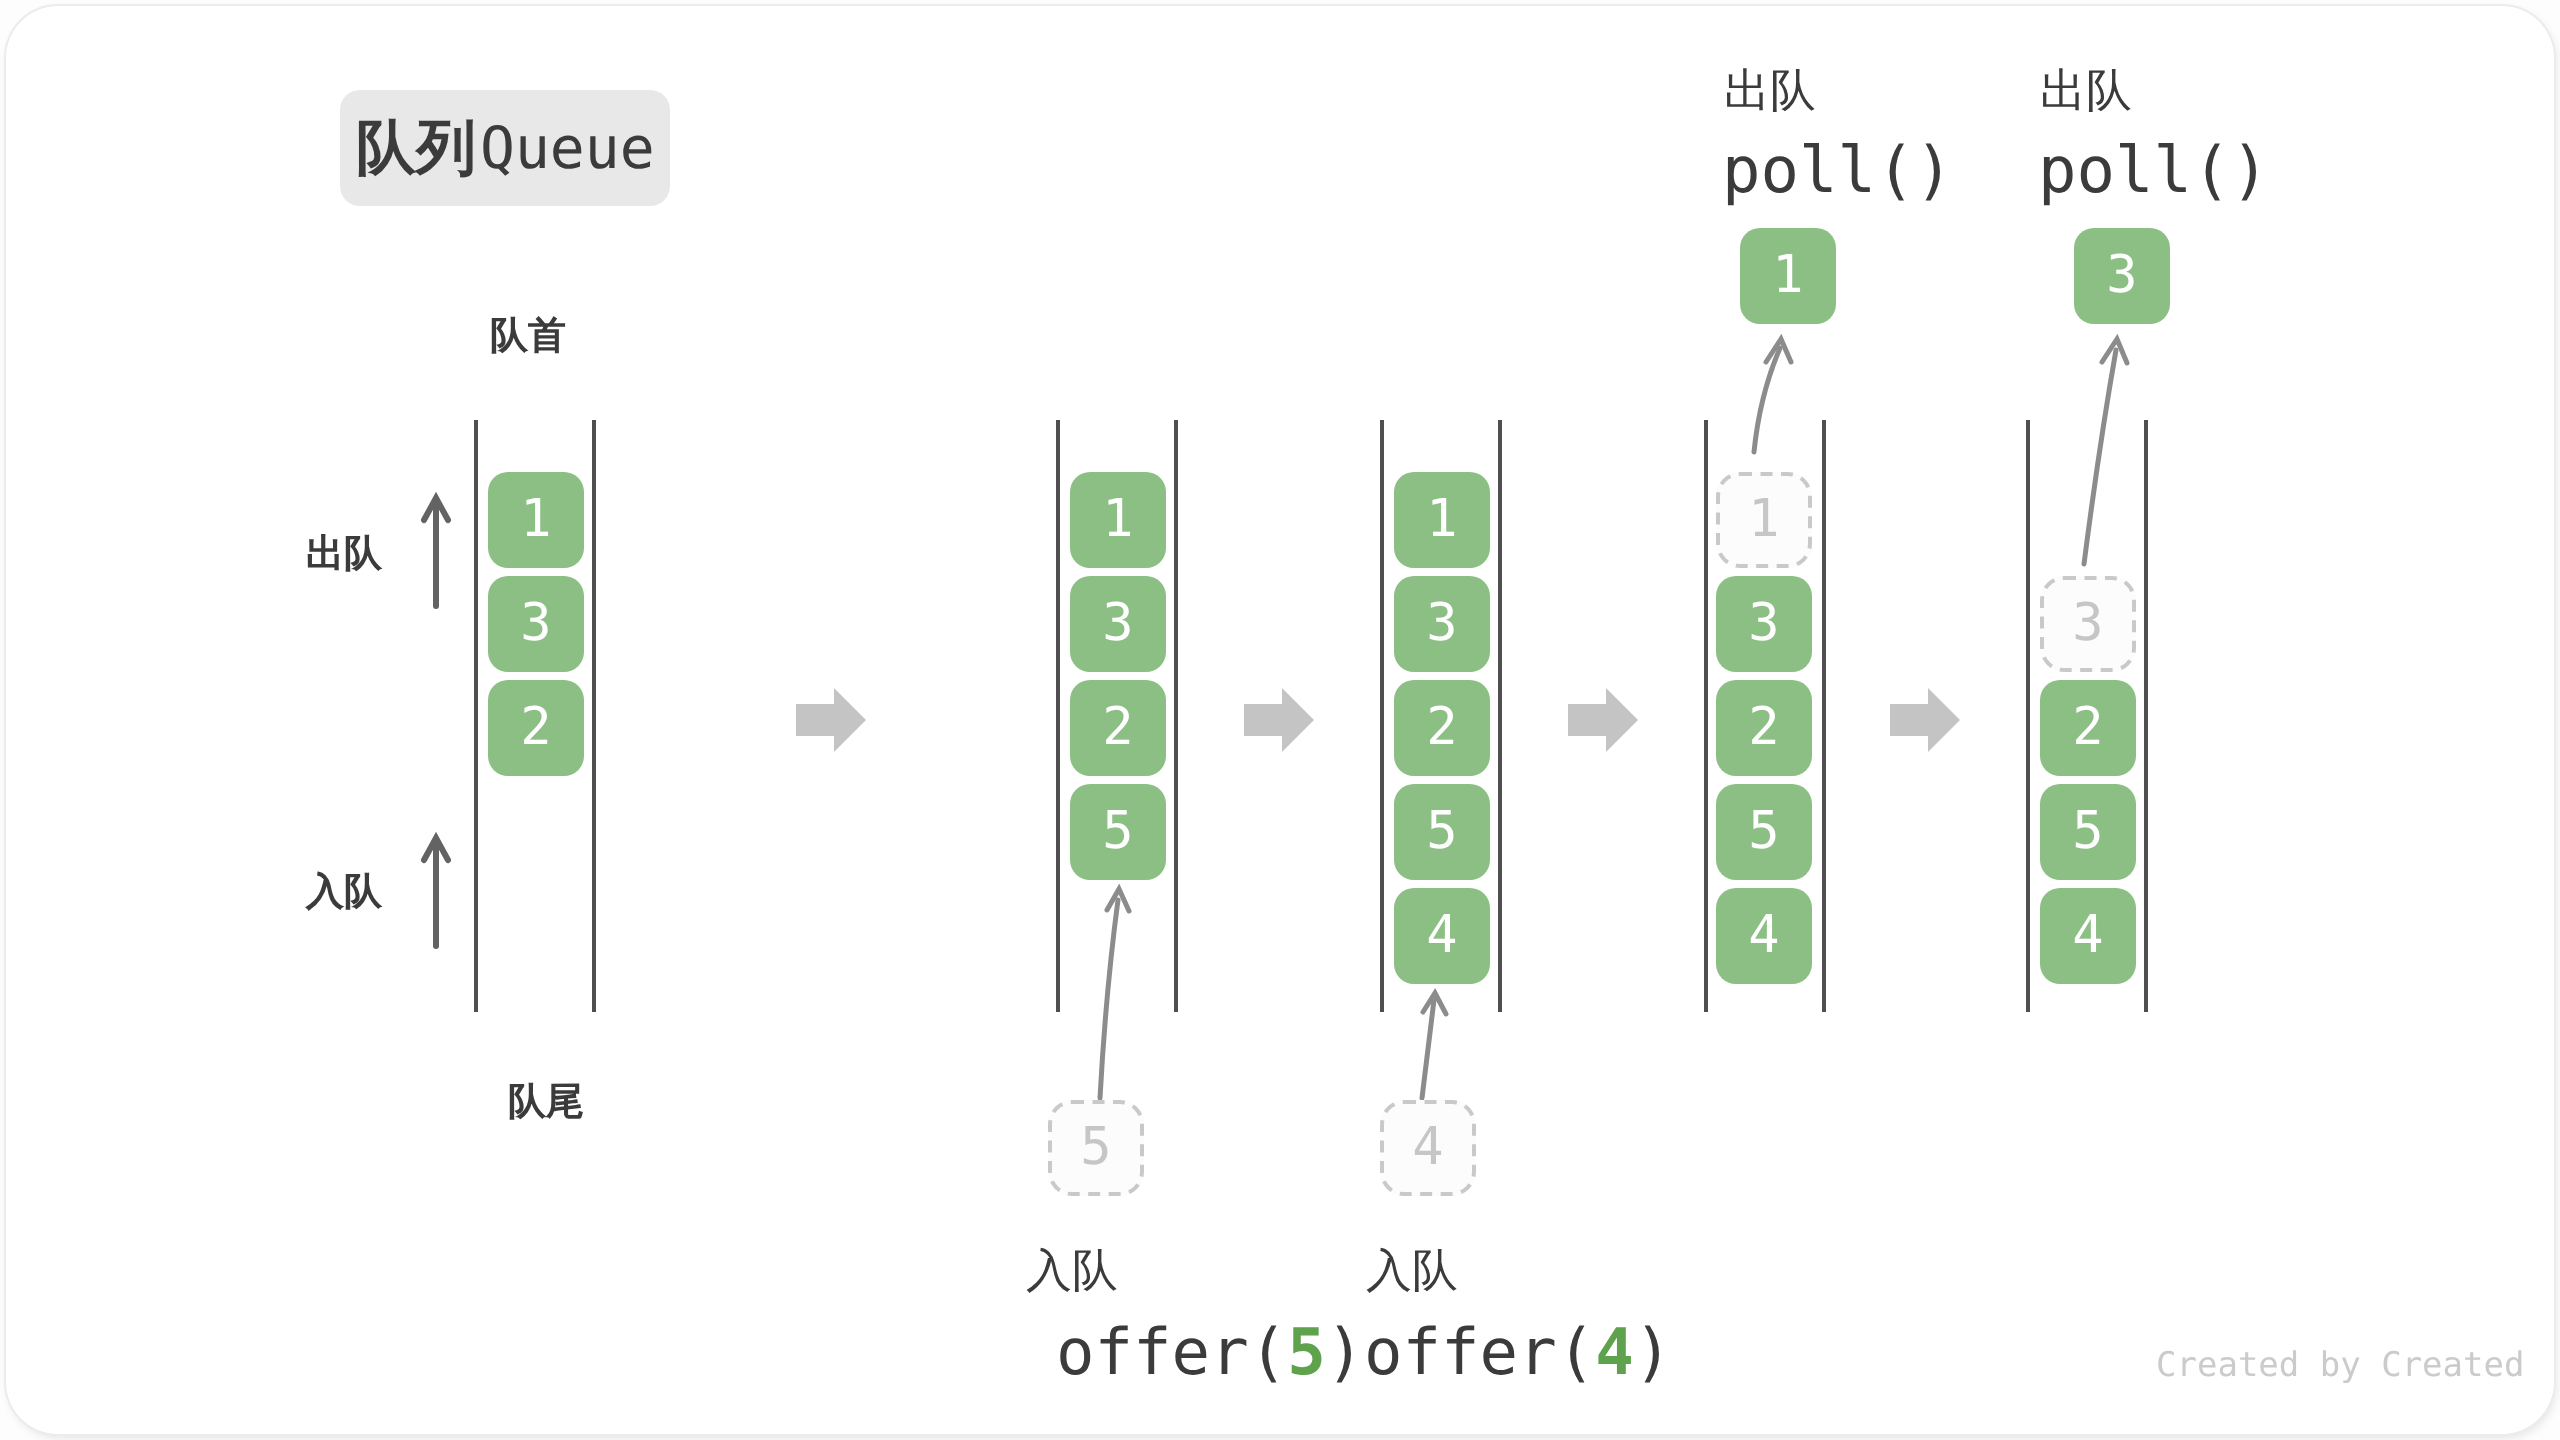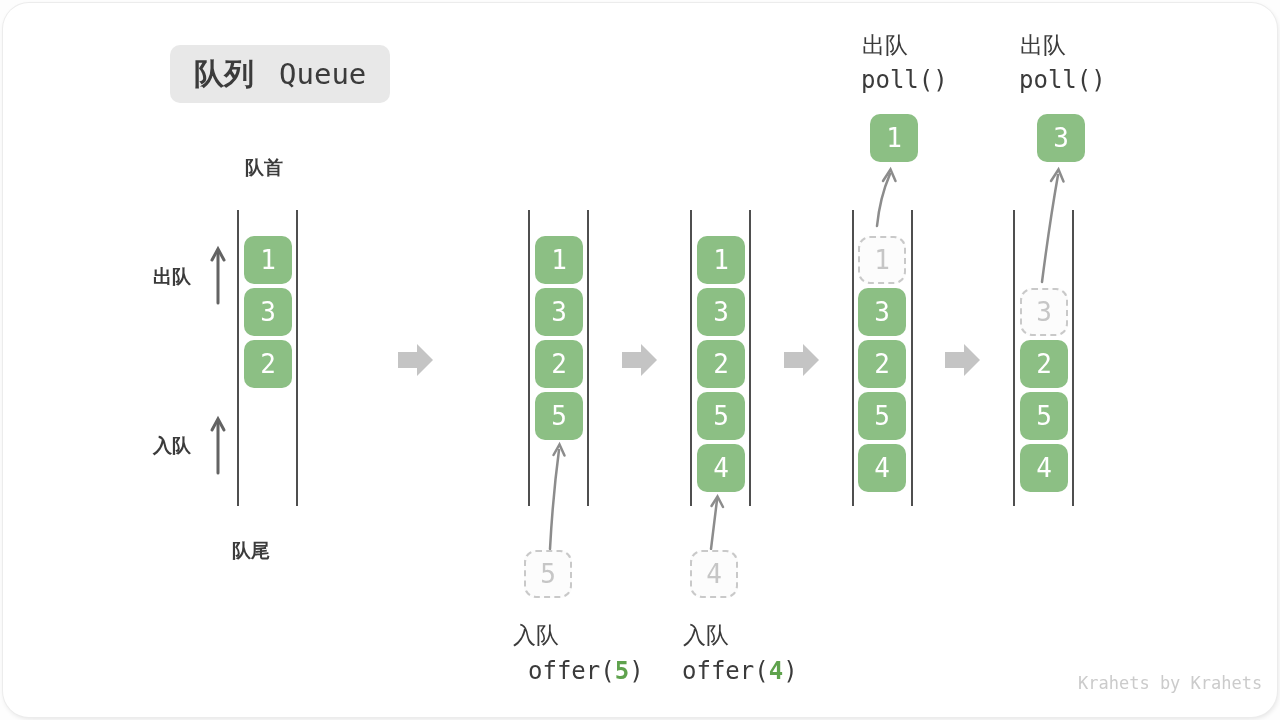--- a/index.html
+++ b/index.html
@@ -9,28 +9,28 @@
     background: #fdfdfd;
   }
   .card {
     position: absolute; left: 3px; top: 3px; right: 3px; bottom: 3px;
     background: #ffffff; border-radius: 26px;
     box-shadow: 0 0 0 1px #ececec, 1px 2px 5px rgba(0,0,0,0.10);
   }
   .title-box {
     position: absolute; left: 170px; top: 45px; height: 58px;
     background: #e8e8e8; border-radius: 10px;
-    display: flex; align-items: center; gap: 25px; padding: 0 24px;
+    display: flex; align-items: center; gap: 2px; padding: 0 8px;
   }
   .title-zh { font-weight: 700; font-size: 30px; color: #3b3b3b; }
   .title-en { font-family: "DejaVu Sans Mono", monospace; font-size: 29px; color: #3b3b3b; }
 
   .cjk-bold { position: absolute; font-weight: 700; font-size: 19px; color: #3b3b3b; white-space: nowrap; }
   .cjk { position: absolute; font-weight: 400; font-size: 23px; color: #3b3b3b; white-space: nowrap; }
-  .code-line { position: absolute; font-family: "DejaVu Sans Mono", monospace; font-size: 24px; color: #3b3b3b; white-space: nowrap; }
+  .code-line { position: absolute; font-family: "DejaVu Sans Mono", monospace; font-size: 32px; color: #3b3b3b; white-space: nowrap; }
   .code-arg { color: #5fa24d; font-weight: 700; }
 
   .qcol {
     position: absolute; top: 210px; height: 296px; width: 57px;
     border-left: 2px solid #4f4f4f; border-right: 2px solid #4f4f4f;
   }
   .qbox {
     position: absolute; width: 48px; height: 48px; box-sizing: border-box;
     border-radius: 10px; background: #8cbf84; color: #ffffff;
     font-family: "DejaVu Sans Mono", monospace; font-size: 26px;
@@ -52,21 +52,21 @@
 
 <div class="stage">
   <div class="card"></div>
 
   <div class="title-box">
     <span class="title-zh">队列</span>
     <span class="title-en">Queue</span>
   </div>
 
   <div class="cjk-bold" style="left:245px; top:155px;">队首</div>
-  <div class="cjk-bold" style="left:232px; top:538px;">队尾</div>
+  <div class="cjk-bold" style="left:254px; top:538px;">队尾</div>
   <div class="cjk-bold" style="left:153px; top:264px;">出队</div>
   <div class="cjk-bold" style="left:153px; top:433px;">入队</div>
 
   <svg class="arrows" viewBox="0 0 1280 720">
 
     <g stroke="#636363" stroke-width="3" fill="none" stroke-linecap="round">
       <path d="M218,303 L218,252"></path>
       <path d="M212,260 L218,249 L224,260"></path>
       <path d="M218,473 L218,422"></path>
       <path d="M212,430 L218,419 L224,430"></path>
@@ -127,14 +127,14 @@
 
   <div class="qcol" style="left:1013px;"></div>
   <div class="cjk" style="left:1020px; top:30px;">出队</div>
   <div class="code-line" style="left:1019px; top:66px;">poll()</div>
   <div class="qbox" style="left:1037px; top:114px;">3</div>
   <div class="qbox dashed" style="left:1020px; top:288px;">3</div>
   <div class="qbox" style="left:1020px; top:340px;">2</div>
   <div class="qbox" style="left:1020px; top:392px;">5</div>
   <div class="qbox" style="left:1020px; top:444px;">4</div>
 
-  <div class="watermark">Krahets by Krahets</div>
+  <div class="watermark">Created by Created</div>
 </div>
 
 </body></html>

